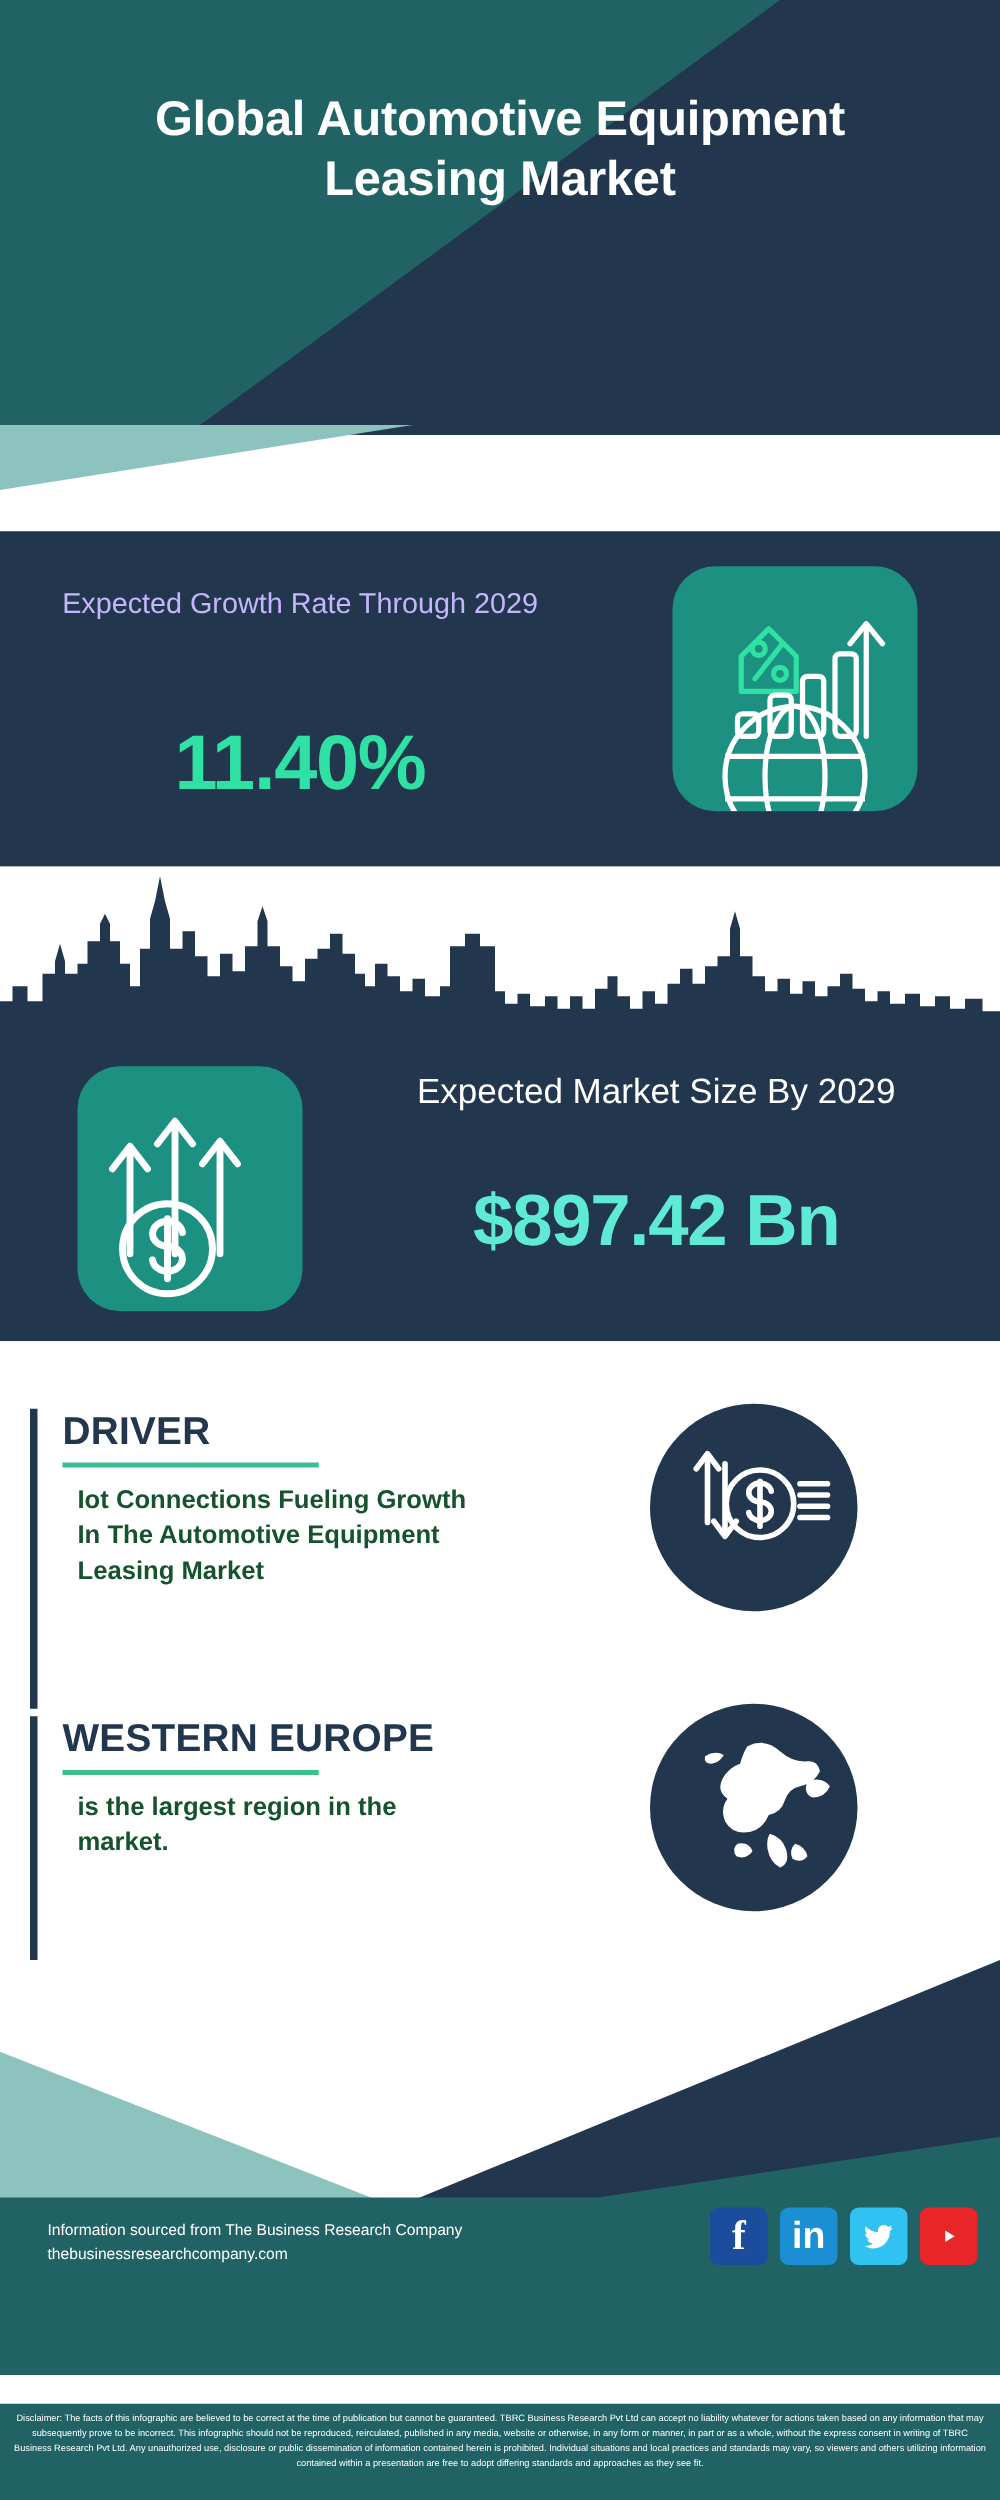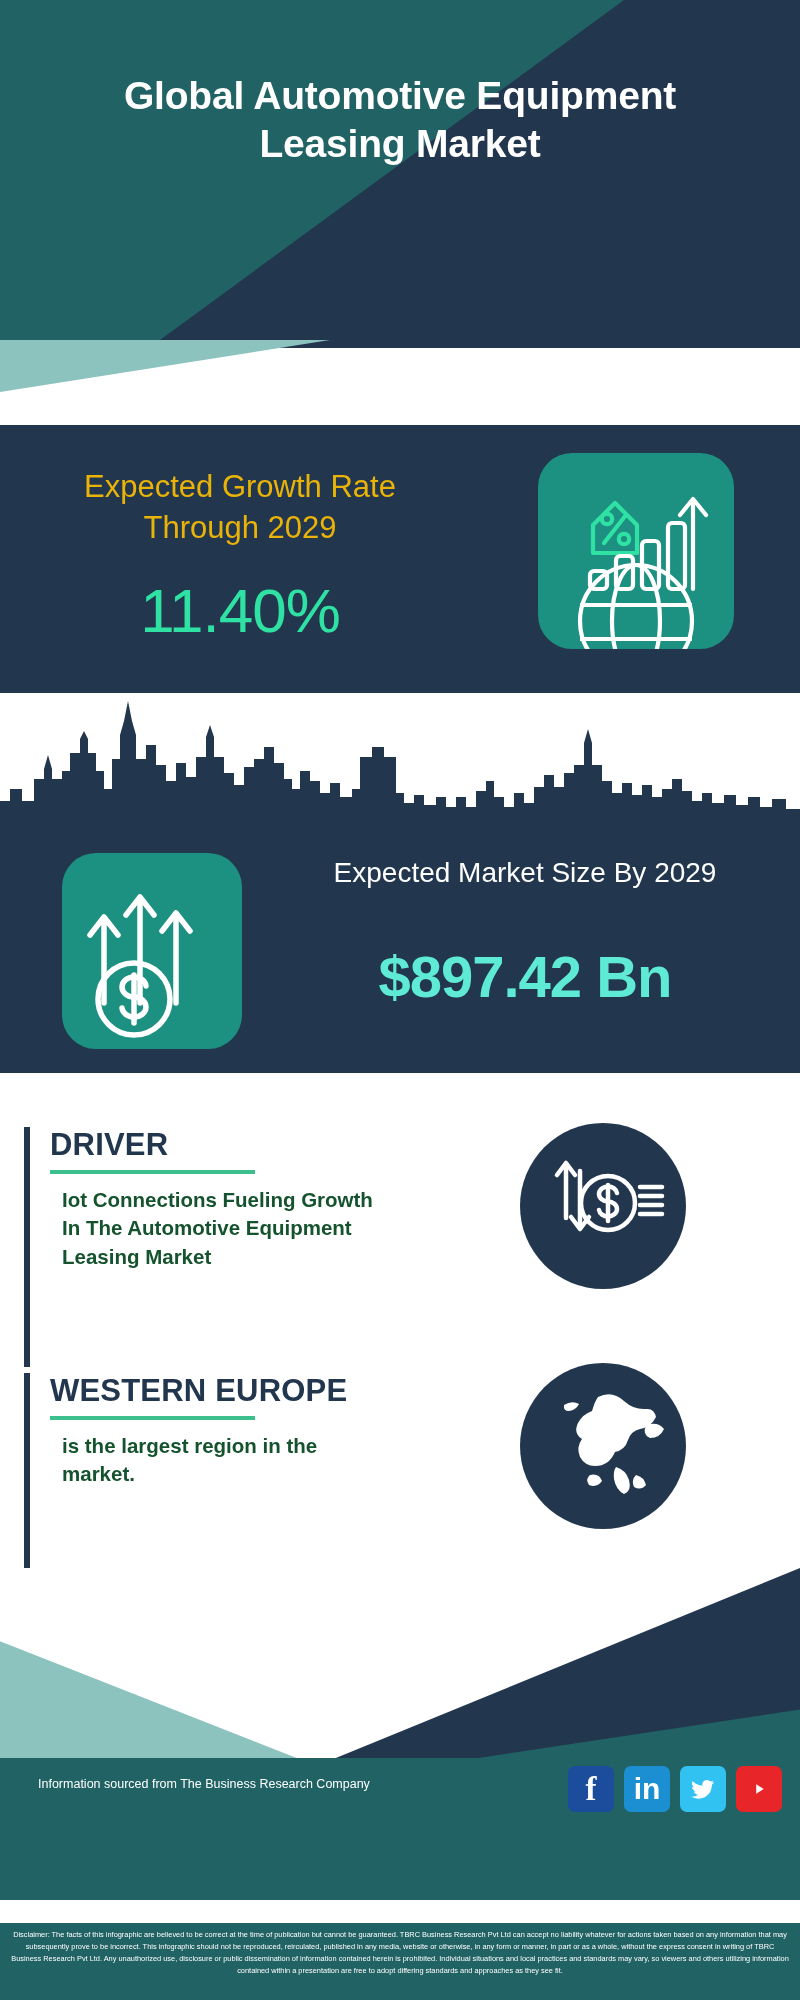--- a/index.html
+++ b/index.html
@@ -55,30 +55,30 @@
   }
 
   
   .growth {
     position: absolute; left: 0; top: 425px; width: 800px; height: 268px;
     background: #22374e;
   }
   .growth-label {
     position: absolute; left: 30px; top: 42px; width: 420px;
     text-align: center;
-    color: #eab308;
-    font-size: 31px;
+    color: #c4b5fd;
+    font-size: 23px;
     line-height: 1.32;
   }
   .growth-value {
     position: absolute; left: 30px; top: 150px; width: 420px;
     text-align: center;
     color: #2fe2a4;
     font-size: 62px;
-    font-weight: normal;
+    font-weight: bold;
     letter-spacing: -1px;
   }
   .growth-icon-box {
     position: absolute; left: 538px; top: 28px;
     width: 196px; height: 196px;
     background: #1c9181;
     border-radius: 34px;
     overflow: hidden;
   }
 
@@ -340,20 +340,21 @@
   </div>
 
   <div class="footer">
     <div class="f-dark"></div>
     <div class="f-teal-light"></div>
     <div class="f-teal"></div>
     <div class="f-teal-band"></div>
 
     <div class="f-source">
       <div>Information sourced from The Business Research Company</div>
+      <div>thebusinessresearchcompany.com</div>
     </div>
 
     <div class="socials">
       <div class="social s-fb">f</div>
       <div class="social s-li">in</div>
       <div class="social s-tw">
         <svg viewBox="0 0 28 28" width="28" height="28" aria-hidden="true">
           <path fill="#ffffff" d="M25 7.2c-.8.4-1.7.6-2.6.8 1-.6 1.7-1.5 2-2.6-.9.5-1.9.9-3 1.1-.9-.9-2.1-1.5-3.4-1.5-2.6 0-4.7 2.1-4.7 4.7 0 .4 0 .7.1 1.1C9.5 10.6 6 8.8 3.7 6c-.4.7-.6 1.5-.6 2.4 0 1.6.8 3 2.1 3.9-.8 0-1.5-.2-2.1-.6 0 2.3 1.6 4.2 3.8 4.6-.4.1-.8.2-1.2.2-.3 0-.6 0-.9-.1.6 1.9 2.3 3.2 4.4 3.3-1.6 1.2-3.6 2-5.8 2-.4 0-.8 0-1.1-.1 2.1 1.3 4.6 2.1 7.2 2.1 8.7 0 13.4-7.2 13.4-13.4v-.6c.9-.7 1.7-1.5 2.3-2.5z"></path>
         </svg>
       </div>

